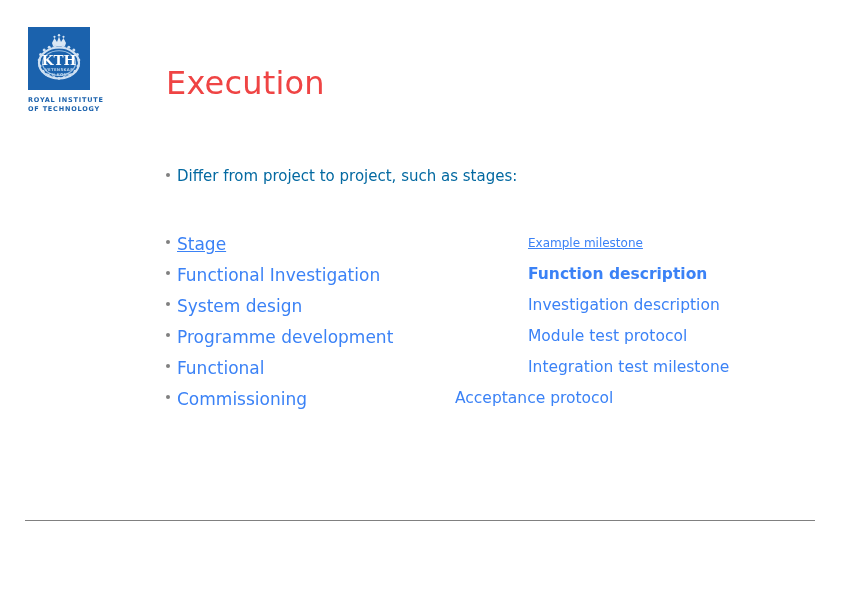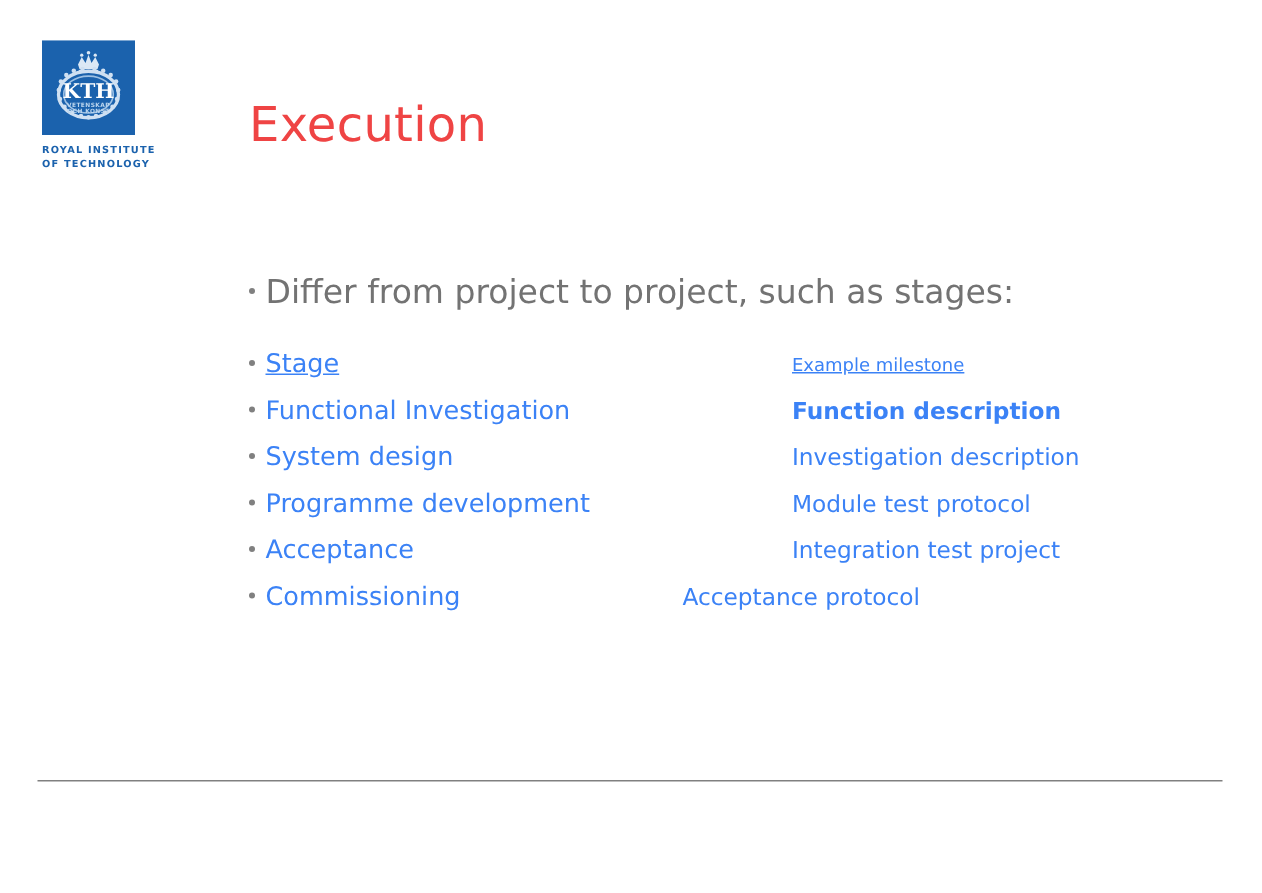--- a/index.html
+++ b/index.html
@@ -52,25 +52,24 @@
     color: #ef4444;
     letter-spacing: 0.2px;
     white-space: nowrap;
   }
 
   
   #intro-bullet {
     position: absolute;
     left: 166px;
     top: 163px;
-    font-size: 22px;
+    font-size: 15px;
     line-height: 26px;
-    color: #737373;
+    color: #0369a1;
     white-space: nowrap;
-    margin-top: 20px;
   }
   .dot {
     display: inline-block;
     width: 4px;
     height: 4px;
     border-radius: 50%;
     background: #808080;
     vertical-align: middle;
     position: relative;
     top: -2px;
@@ -200,23 +199,23 @@
 
   <div class="stage-row">
     <span class="stage-left">
       <span class="dot"></span><span class="label">Programme development</span>
     </span>
     <span class="stage-right" style="left:362px;">Module test protocol</span>
   </div>
 
   <div class="stage-row">
     <span class="stage-left">
-      <span class="dot"></span><span class="label">Acceptance</span>
-    </span>
-    <span class="stage-right" style="left:362px;">Integration test project</span>
+      <span class="dot"></span><span class="label">Functional</span>
+    </span>
+    <span class="stage-right" style="left:362px;">Integration test milestone</span>
   </div>
 
   <div class="stage-row">
     <span class="stage-left">
       <span class="dot"></span><span class="label">Commissioning</span>
     </span>
     <span class="stage-right" style="left:289px;">Acceptance protocol</span>
   </div>
 
 </div>

